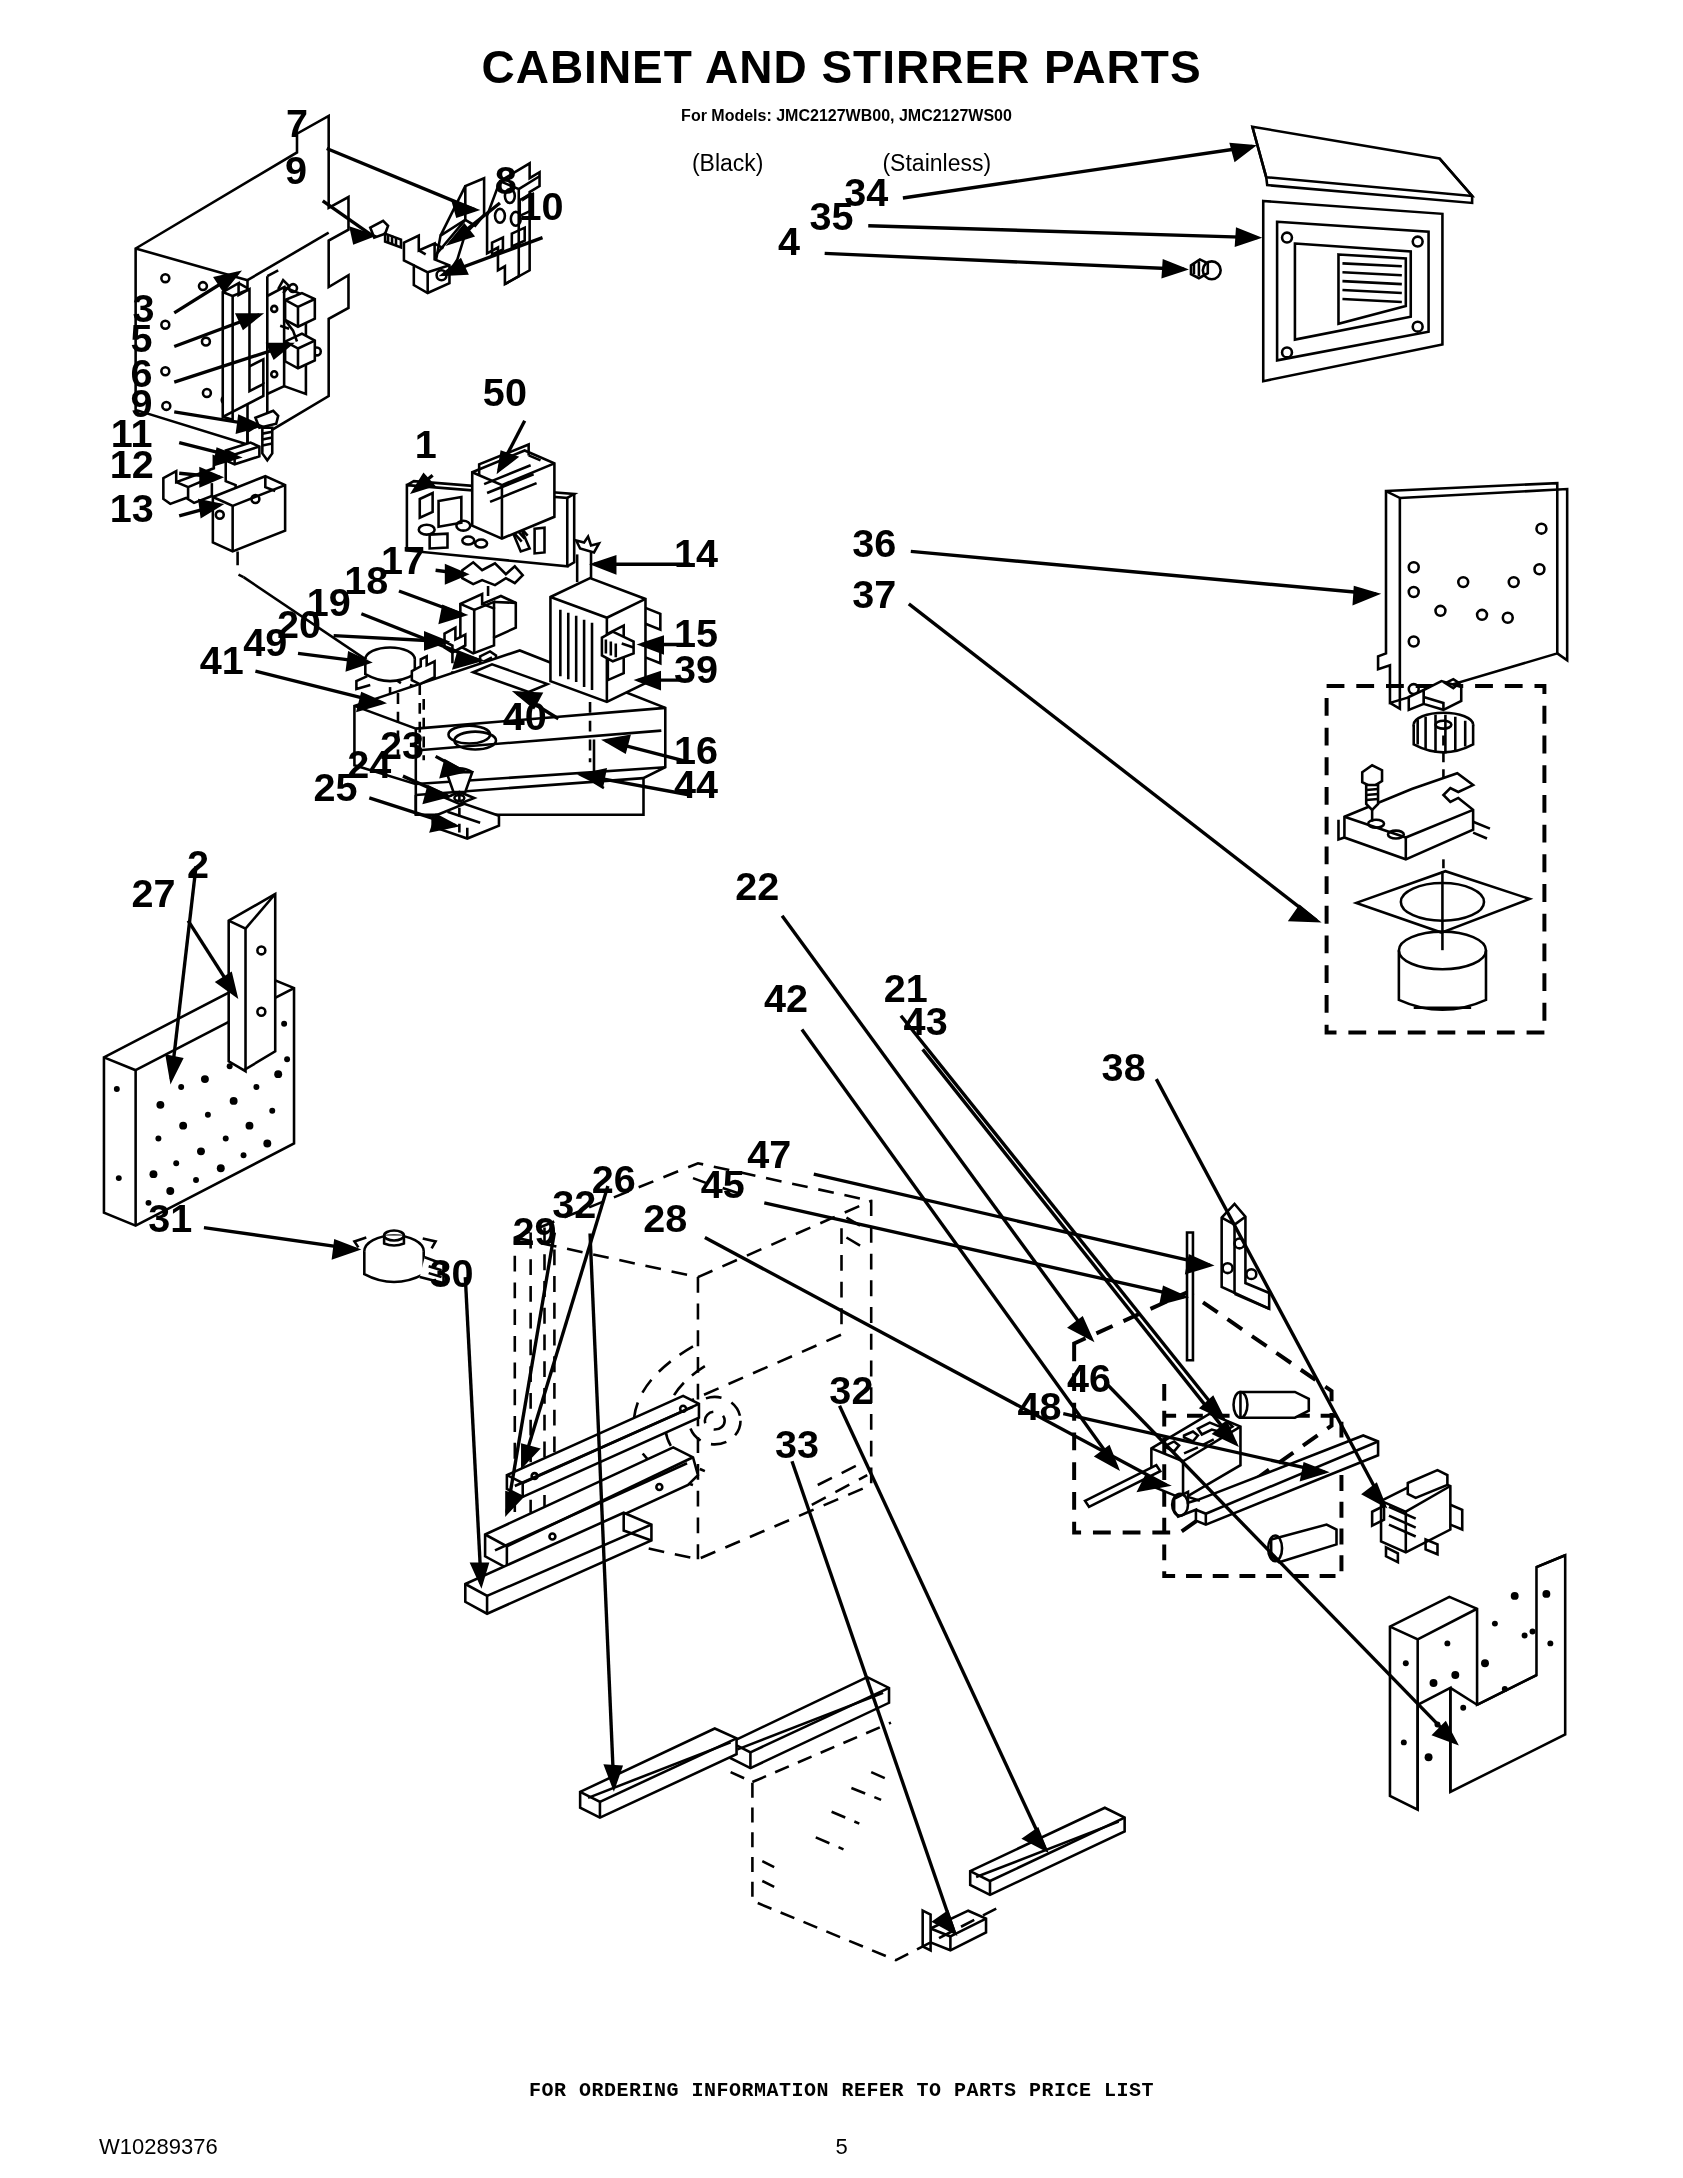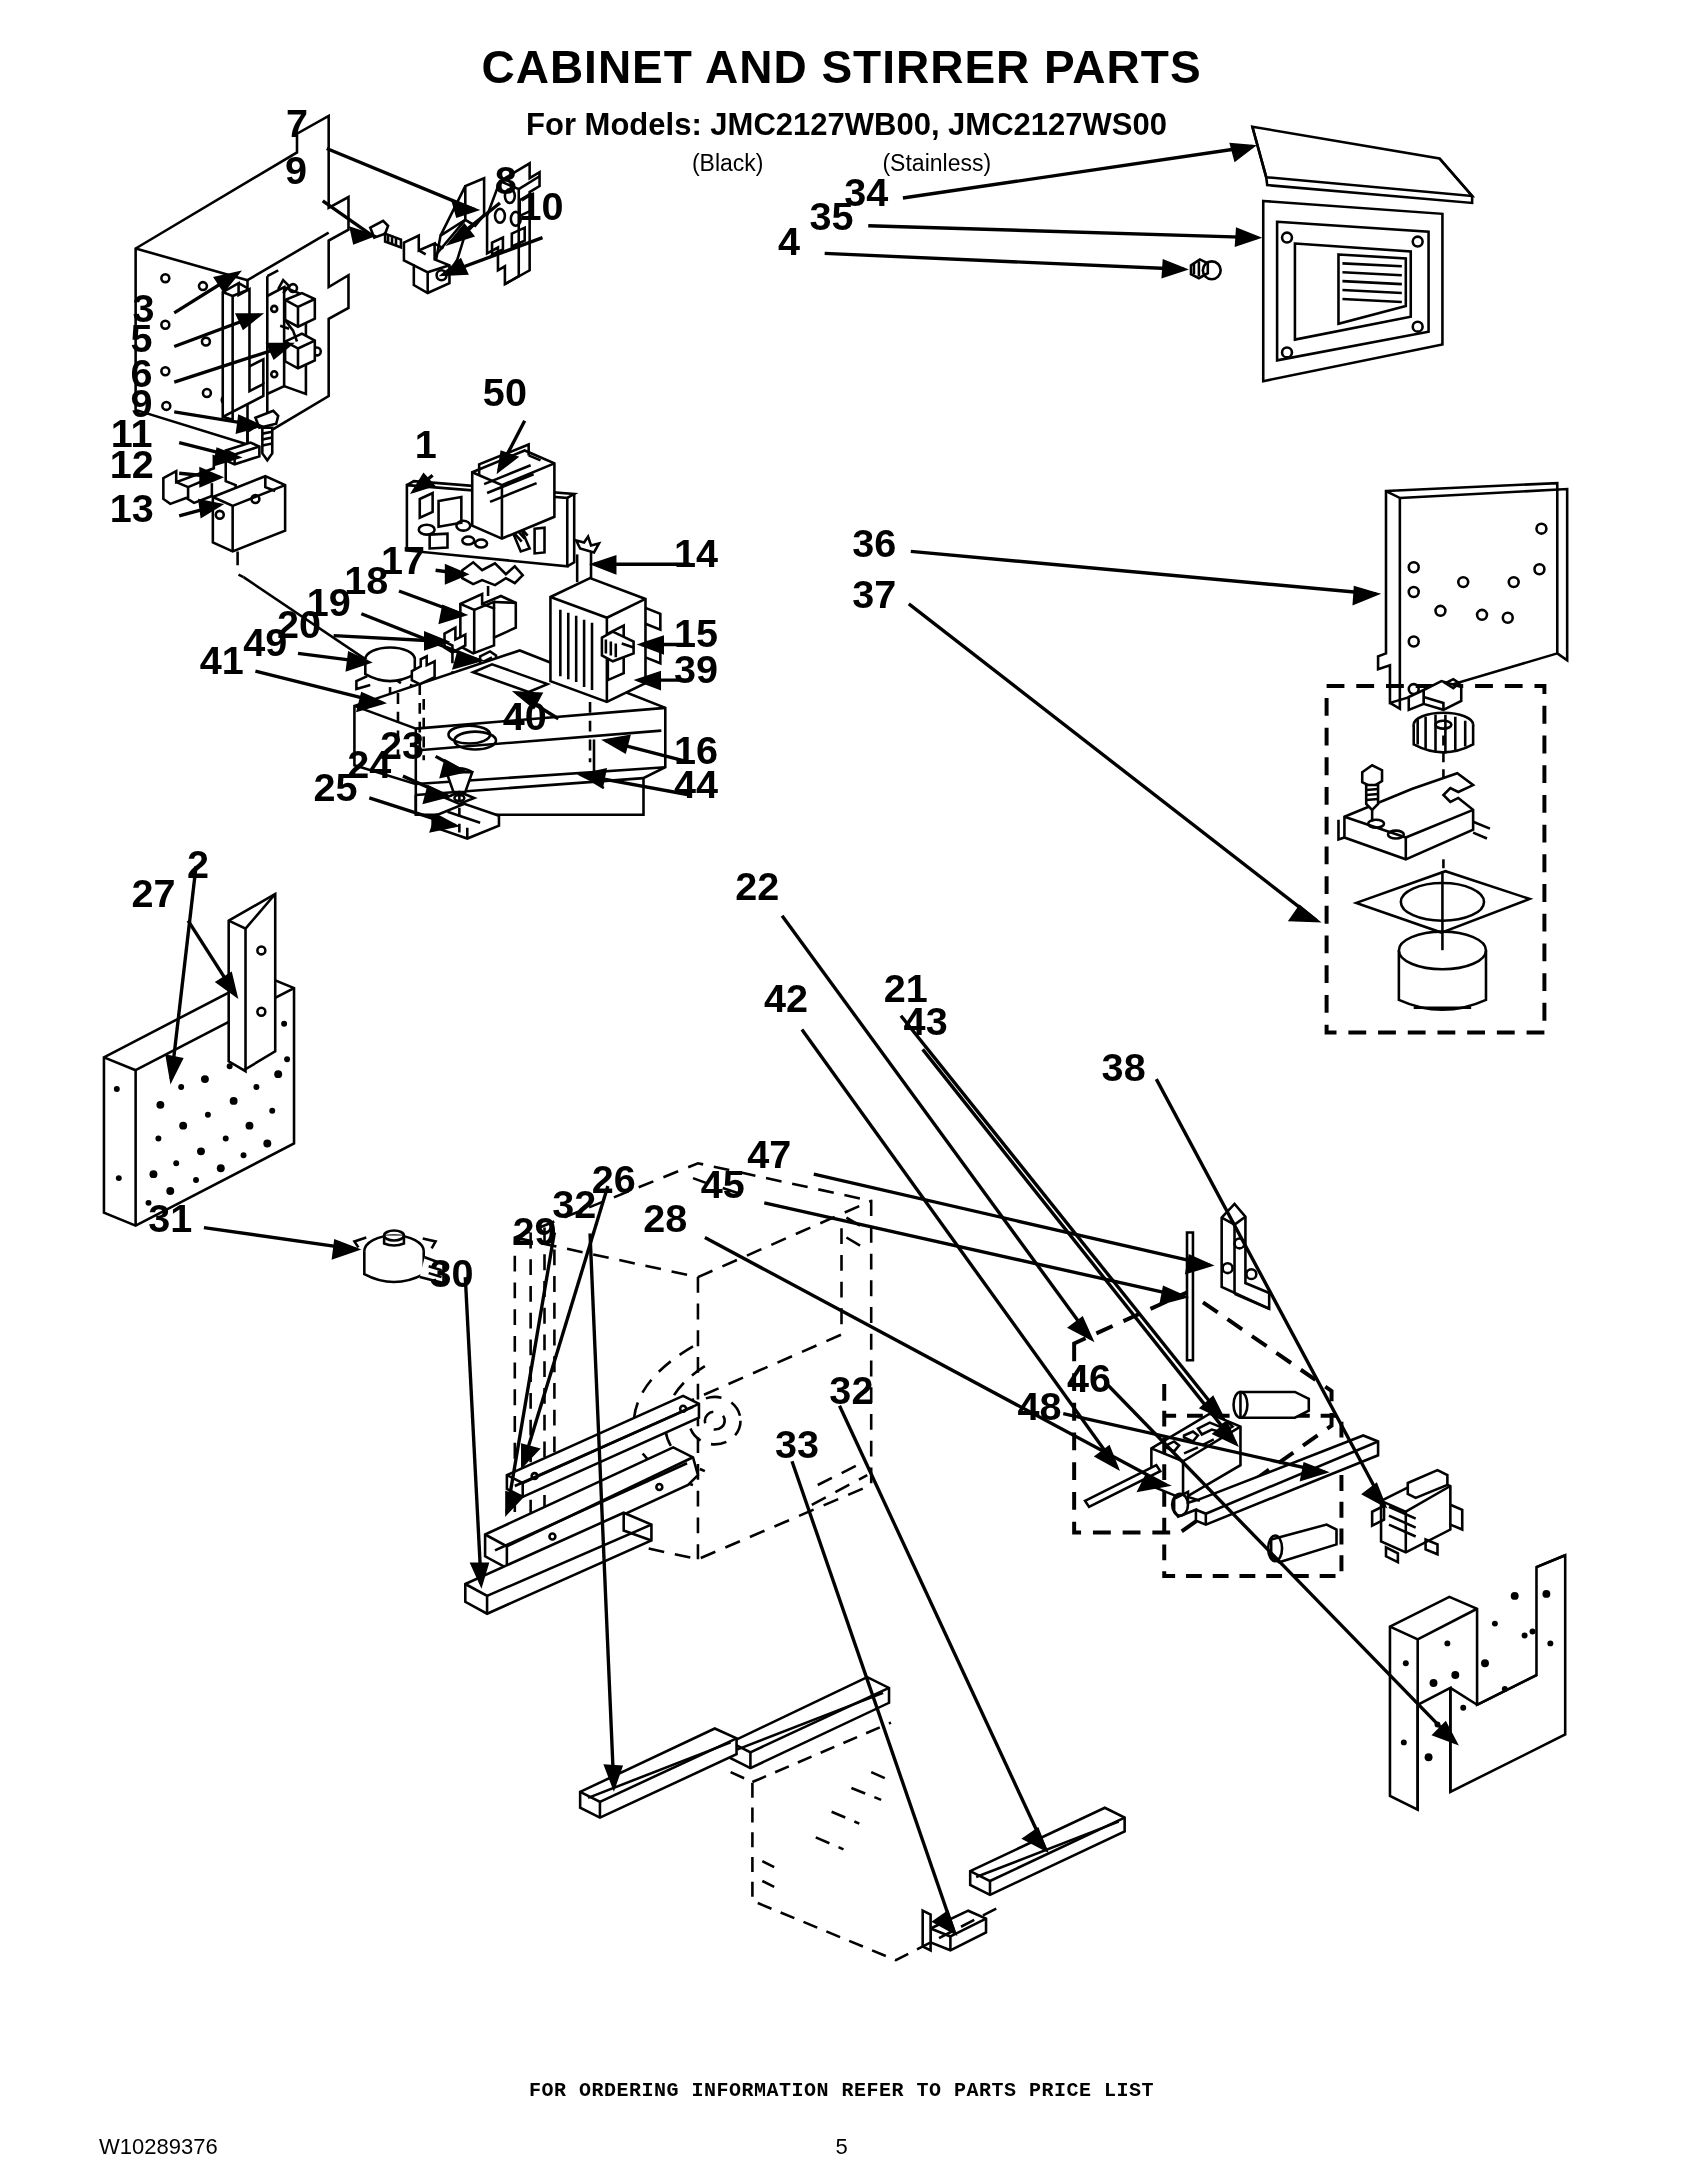--- a/index.html
+++ b/index.html
@@ -1,19 +1,19 @@
 <!DOCTYPE html>
 <html><head>
 <meta charset="utf-8">
 <style>
   html,body{margin:0;padding:0;background:#fff;}
   body{width:1683px;height:2178px;font-family:"Liberation Sans",sans-serif;color:#000;position:relative;overflow:hidden;}
   #sheet{position:absolute;inset:0;width:1683px;height:1712px;}
   .title{position:absolute;left:0;right:0;top:40px;text-align:center;font-size:46px;font-weight:bold;letter-spacing:1px;}
-  .models{position:absolute;left:10px;right:0;top:107px;text-align:center;font-size:31px;font-weight:bold;}
+  .models{position:absolute;left:10px;right:0;top:107px;text-align:center;font-size:16px;font-weight:bold;}
   .finishes{position:absolute;left:0;right:0;top:150px;text-align:center;font-size:23px;font-weight:normal;}
   .finishes span{display:inline-block;}
   .fin-black{margin-right:119px;}
   .footnote{position:absolute;left:0;right:0;top:2079px;text-align:center;font-size:20px;font-weight:bold;letter-spacing:0.5px;font-family:Liberation Mono, monospace;}
   .docid{position:absolute;left:99px;top:2134px;font-size:22px;text-align:right;}
   .pageno{position:absolute;left:0;right:0;top:2134px;text-align:center;font-size:22px;}
   svg#art{position:absolute;left:0;top:0;width:1683px;height:2178px;}
   text.callout{font-family:"Liberation Sans",sans-serif;font-size:40px;font-weight:bold;fill:#000;}
 </style>
 </head>

